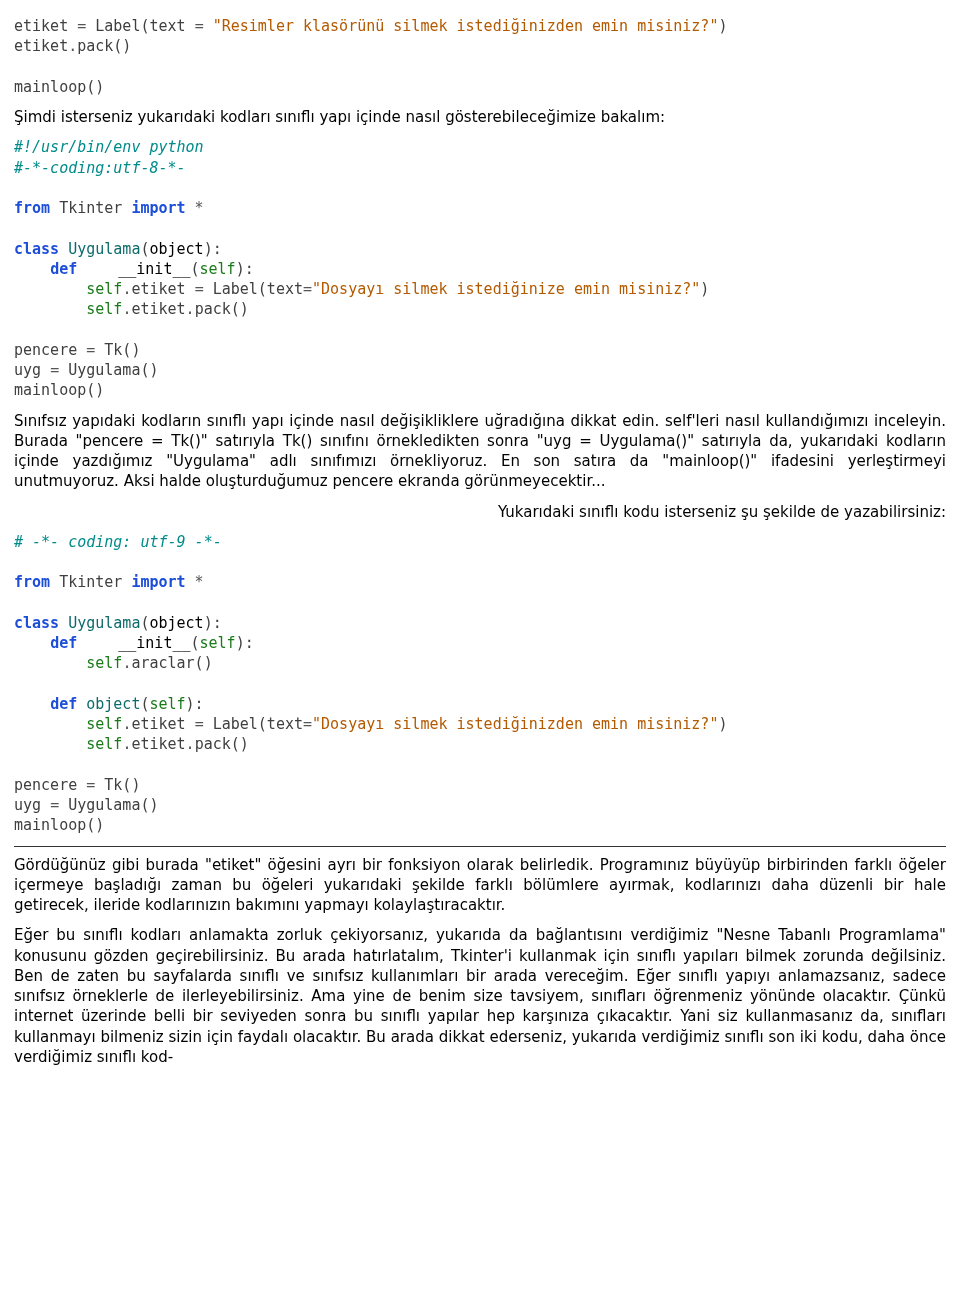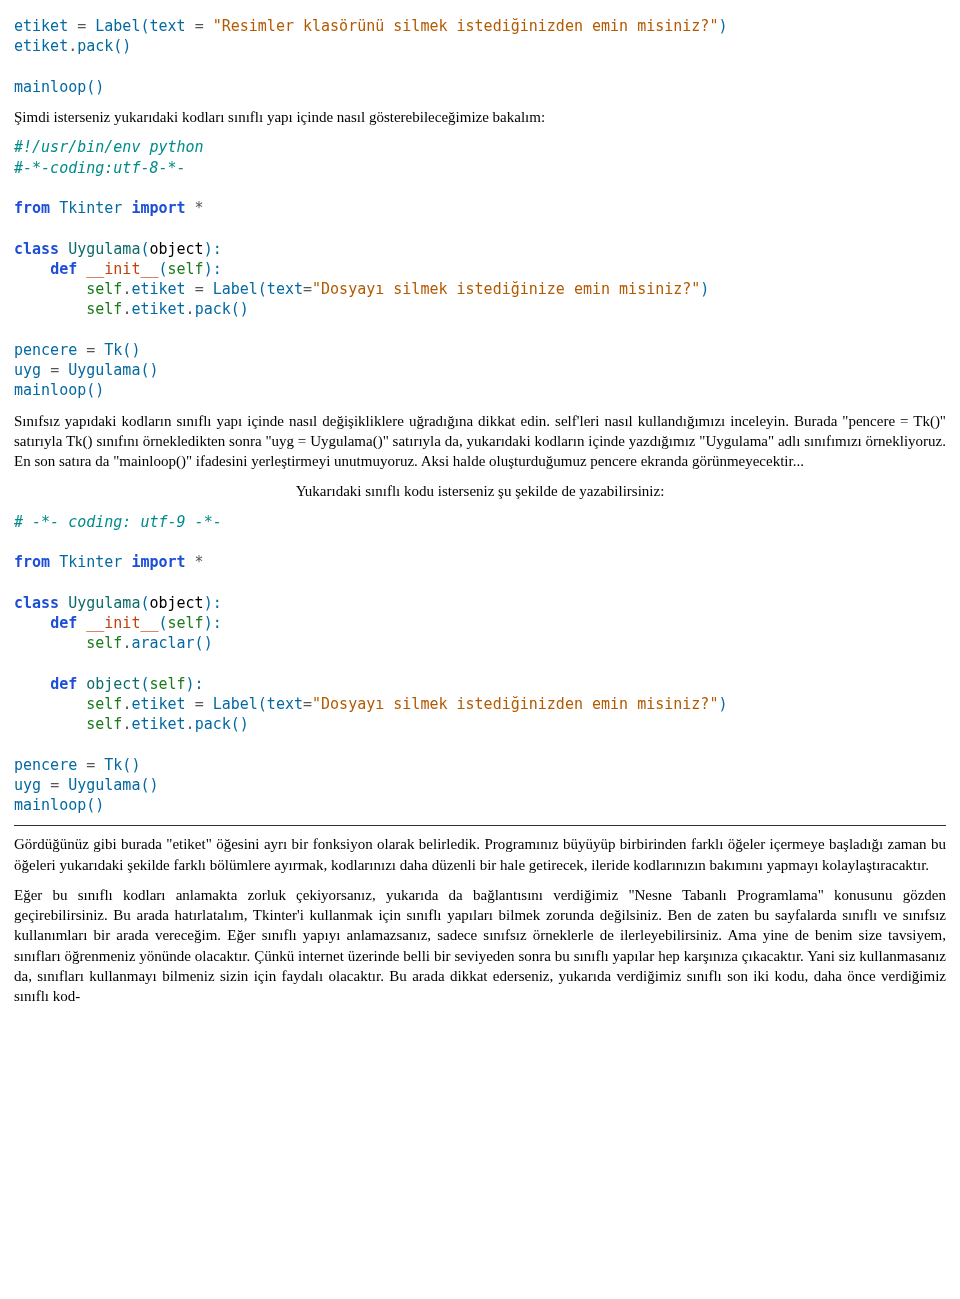--- a/index.html
+++ b/index.html
@@ -15,31 +15,30 @@
   .code {
     font-family: "DejaVu Sans Mono", Consolas, monospace;
     white-space: pre;
     font-size: 15px;
     line-height: 1.35;
     margin: 6px 0 10px 0;
   }
   .prose {
     text-align: justify;
     margin: 8px 0 10px 0;
-    font-family: Liberation Serif, serif;
   }
   .kw    { color: #1d4ed8; font-weight: bold; }  
   .cls   { color: #0d6b6b; }                     
-  .fn    { color: #c2410c; }                     
+  .fn    { color: #000000; margin-left: 32px; }                     
   .self  { color: #1a7a1a; }                     
   .obj   { color: #000000; }                     
   .str   { color: #b35900; }                     
   .cmt   { color: #008b8b; font-style: italic; }
   .op    { color: #555; }
-  .plain { color: #0369a1; }
+  .plain { color: #404040; }
   hr.box { border: none; border-top: 1px solid #333; margin: 4px 0; }
 </style>
 </head>
 <body>
 
 <div class="code"><span class="plain">etiket </span><span class="op">=</span><span class="plain"> Label(text </span><span class="op">=</span><span class="plain"> </span><span class="str">"Resimler klasörünü silmek istediğinizden emin misiniz?"</span><span class="plain">)</span>
 <span class="plain">etiket</span><span class="op">.</span><span class="plain">pack()</span>
 
 <span class="plain">mainloop()</span></div>
 
@@ -54,21 +53,21 @@
 <span>    </span><span class="kw">def</span><span> </span><span class="fn">__init__</span><span class="plain">(</span><span class="self">self</span><span class="plain">):</span>
 <span>        </span><span class="self">self</span><span class="op">.</span><span class="plain">etiket </span><span class="op">=</span><span class="plain"> Label(text</span><span class="op">=</span><span class="str">"Dosyayı silmek istediğinize emin misiniz?"</span><span class="plain">)</span>
 <span>        </span><span class="self">self</span><span class="op">.</span><span class="plain">etiket</span><span class="op">.</span><span class="plain">pack()</span>
 
 <span class="plain">pencere </span><span class="op">=</span><span class="plain"> Tk()</span>
 <span class="plain">uyg </span><span class="op">=</span><span class="plain"> Uygulama()</span>
 <span class="plain">mainloop()</span></div>
 
 <div class="prose">Sınıfsız yapıdaki kodların sınıflı yapı içinde nasıl değişikliklere uğradığına dikkat edin. self'leri nasıl kullandığımızı inceleyin. Burada "pencere = Tk()" satırıyla Tk() sınıfını örnekledikten sonra "uyg = Uygulama()" satırıyla da, yukarıdaki kodların içinde yazdığımız "Uygulama" adlı sınıfımızı örnekliyoruz. En son satıra da "mainloop()" ifadesini yerleştirmeyi unutmuyoruz. Aksi halde oluşturduğumuz pencere ekranda görünmeyecektir...</div>
 
-<div class="prose" style="text-align:center;">Yukarıdaki sınıflı kodu isterseniz şu şekilde de yazabilirsiniz:</div>
+<div class="prose" style="text-align:right;">Yukarıdaki sınıflı kodu isterseniz şu şekilde de yazabilirsiniz:</div>
 
 <div class="code"><span class="cmt"># -*- coding: utf-9 -*-</span>
 
 <span class="kw">from</span><span class="plain"> Tkinter </span><span class="kw">import</span><span class="op"> *</span>
 
 <span class="kw">class</span><span> </span><span class="cls">Uygulama</span><span class="plain">(</span><span class="obj">object</span><span class="plain">):</span>
 <span>    </span><span class="kw">def</span><span> </span><span class="fn">__init__</span><span class="plain">(</span><span class="self">self</span><span class="plain">):</span>
 <span>        </span><span class="self">self</span><span class="op">.</span><span class="plain">araclar()</span>
 
 <span>    </span><span class="kw">def</span><span> </span><span class="cls">object</span><span class="plain">(</span><span class="self">self</span><span class="plain">):</span>

